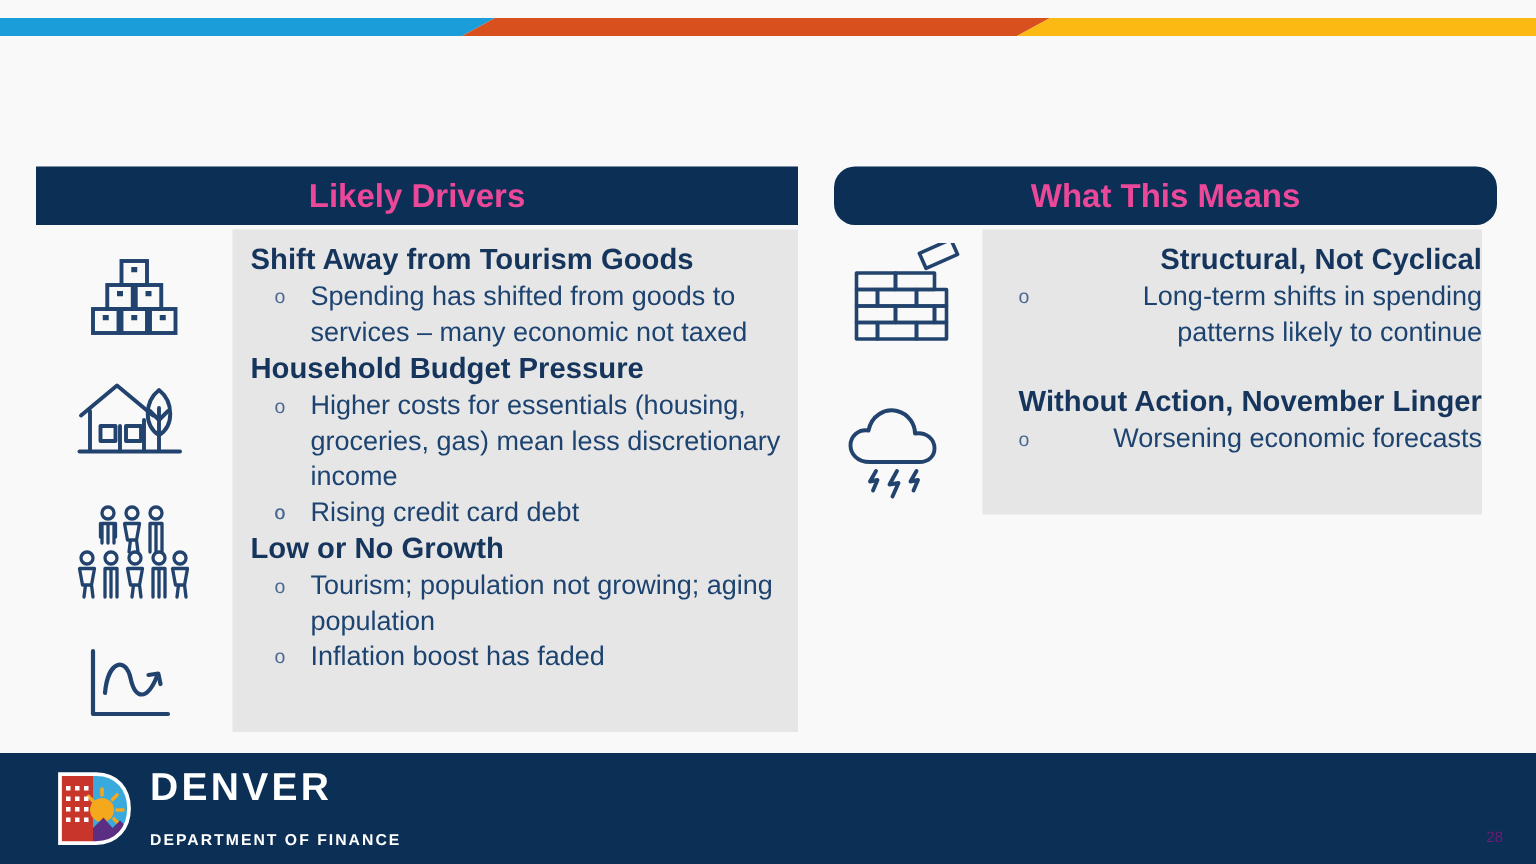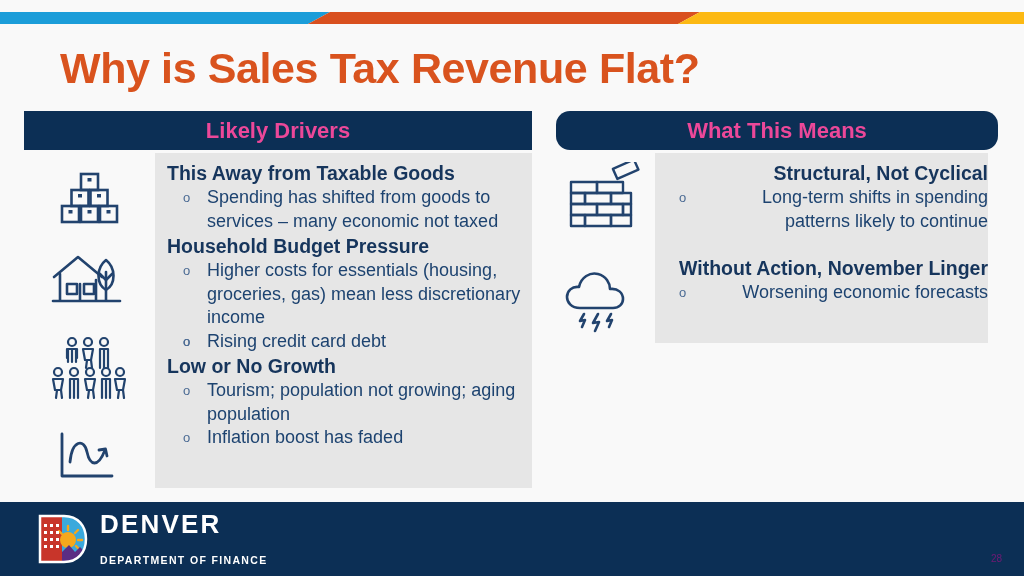--- a/index.html
+++ b/index.html
@@ -152,21 +152,20 @@
 <body>
 
 <div class="slide">
 
   <div class="accent-bar">
     <div class="accent-seg seg-blue"></div>
     <div class="accent-seg seg-orange"></div>
     <div class="accent-seg seg-yellow"></div>
   </div>
 
-  <div class="slide-title">Why is Sales Tax Revenue Flat?</div>
 
   <div class="col-header left">
     <span>Likely Drivers</span>
   </div>
   <div class="content-box left"></div>
 
   <div class="icon" style="left:58px; top:168px;">
     <svg width="62" height="62" viewBox="0 0 62 62" fill="none" stroke="#22436e" stroke-width="2.6">
       <rect x="23" y="6" width="17" height="16"></rect>
       <rect x="13.5" y="22" width="17" height="16"></rect>
@@ -238,21 +237,21 @@
 
   <div class="icon" style="left:56px; top:430px;">
     <svg width="62" height="55" viewBox="0 0 62 55" fill="none" stroke="#22436e" stroke-width="2.8" stroke-linecap="round" stroke-linejoin="round">
       <path d="M6 4 L6 46 L56 46"></path>
       <path d="M14 32 C16 10 28 8 31 22 C34 36 42 38 49 20"></path>
       <path d="M43 20 L49.5 19 L51 26"></path>
     </svg>
   </div>
 
   <div class="text-col left">
-    <div class="grp-head">This Away from Taxable Goods</div>
+    <div class="grp-head">Shift Away from Tourism Goods</div>
     <ul class="bullet-list">
       <li class="bullet-item">
         <span class="marker">o</span>
         <span>Spending has shifted from goods to services – many economic not taxed</span>
       </li>
     </ul>
     <div class="grp-head">Household Budget Pressure</div>
     <ul class="bullet-list">
       <li class="bullet-item">
         <span class="marker">o</span>

